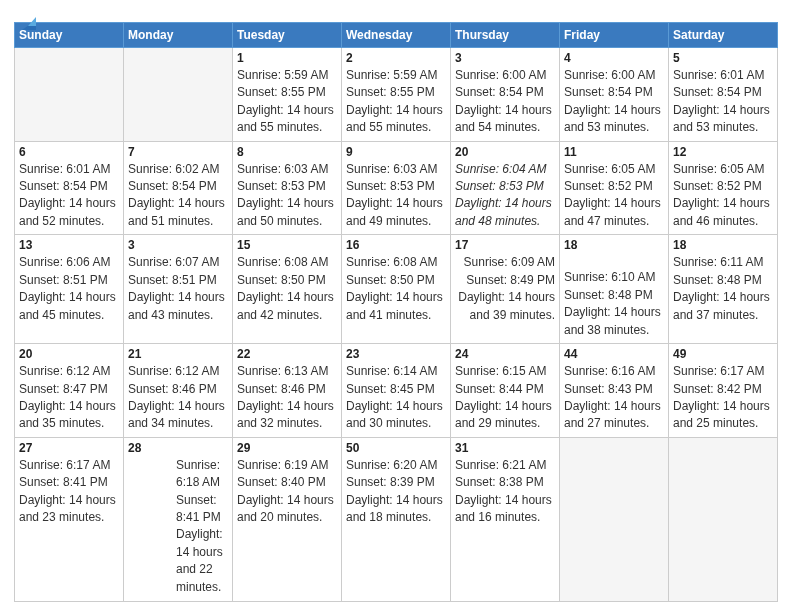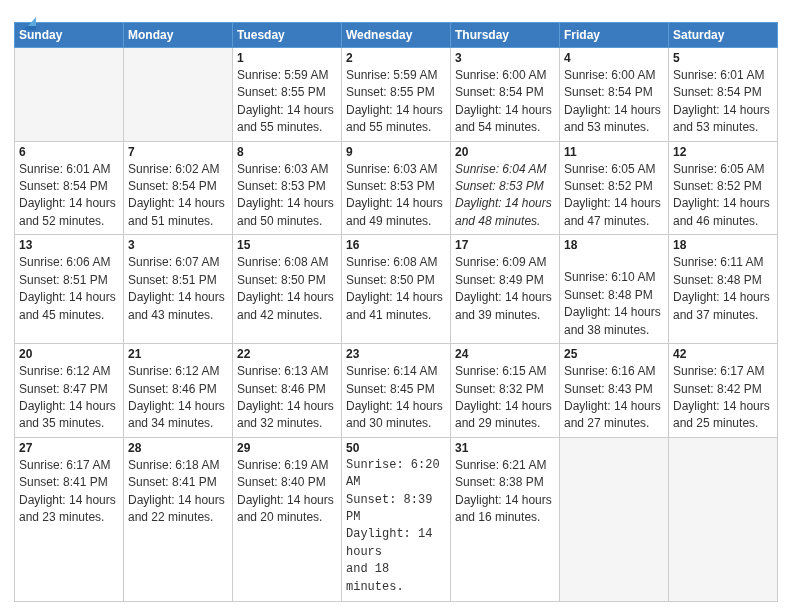--- a/index.html
+++ b/index.html
@@ -246,21 +246,21 @@
           </td>
           <td>
             <div class="day-num">16</div>
             <div class="day-info" style="white-space: pre-line;">Sunrise: 6:08 AM
 Sunset: 8:50 PM
 Daylight: 14 hours
 and 41 minutes.</div>
           </td>
           <td>
             <div class="day-num">17</div>
-            <div class="day-info" style="white-space: pre-line;">Sunrise: 6:09 AM
+            <div class="day-info" style="white-space: pre-line; text-align: right;">Sunrise: 6:09 AM
 Sunset: 8:49 PM
 Daylight: 14 hours
 and 39 minutes.</div>
           </td>
           <td>
             <div class="day-num">18</div>
             <div class="day-info" style="white-space: pre-line; margin-top: 17px;">Sunrise: 6:10 AM
 Sunset: 8:48 PM
 Daylight: 14 hours
 and 38 minutes.</div>
@@ -298,64 +298,64 @@
           <td>
             <div class="day-num">23</div>
             <div class="day-info" style="white-space: pre-line;">Sunrise: 6:14 AM
 Sunset: 8:45 PM
 Daylight: 14 hours
 and 30 minutes.</div>
           </td>
           <td>
             <div class="day-num">24</div>
             <div class="day-info" style="white-space: pre-line;">Sunrise: 6:15 AM
-Sunset: 8:32 PM
+Sunset: 8:44 PM
 Daylight: 14 hours
 and 29 minutes.</div>
           </td>
           <td>
-            <div class="day-num">25</div>
+            <div class="day-num">44</div>
             <div class="day-info" style="white-space: pre-line;">Sunrise: 6:16 AM
 Sunset: 8:43 PM
 Daylight: 14 hours
 and 27 minutes.</div>
           </td>
           <td>
-            <div class="day-num">42</div>
+            <div class="day-num">49</div>
             <div class="day-info" style="white-space: pre-line;">Sunrise: 6:17 AM
 Sunset: 8:42 PM
 Daylight: 14 hours
 and 25 minutes.</div>
           </td>
         </tr>
         <tr>
           <td>
             <div class="day-num">27</div>
             <div class="day-info" style="white-space: pre-line;">Sunrise: 6:17 AM
 Sunset: 8:41 PM
 Daylight: 14 hours
 and 23 minutes.</div>
           </td>
           <td>
             <div class="day-num">28</div>
-            <div class="day-info" style="white-space: pre-line;">Sunrise: 6:18 AM
+            <div class="day-info" style="white-space: pre-line; margin-left: 48px;">Sunrise: 6:18 AM
 Sunset: 8:41 PM
 Daylight: 14 hours
 and 22 minutes.</div>
           </td>
           <td>
             <div class="day-num">29</div>
             <div class="day-info" style="white-space: pre-line;">Sunrise: 6:19 AM
 Sunset: 8:40 PM
 Daylight: 14 hours
 and 20 minutes.</div>
           </td>
           <td>
             <div class="day-num">50</div>
-            <div class="day-info" style="white-space: pre-line; font-family: Liberation Mono, monospace;">Sunrise: 6:20 AM
+            <div class="day-info" style="white-space: pre-line;">Sunrise: 6:20 AM
 Sunset: 8:39 PM
 Daylight: 14 hours
 and 18 minutes.</div>
           </td>
           <td>
             <div class="day-num">31</div>
             <div class="day-info" style="white-space: pre-line;">Sunrise: 6:21 AM
 Sunset: 8:38 PM
 Daylight: 14 hours
 and 16 minutes.</div>

